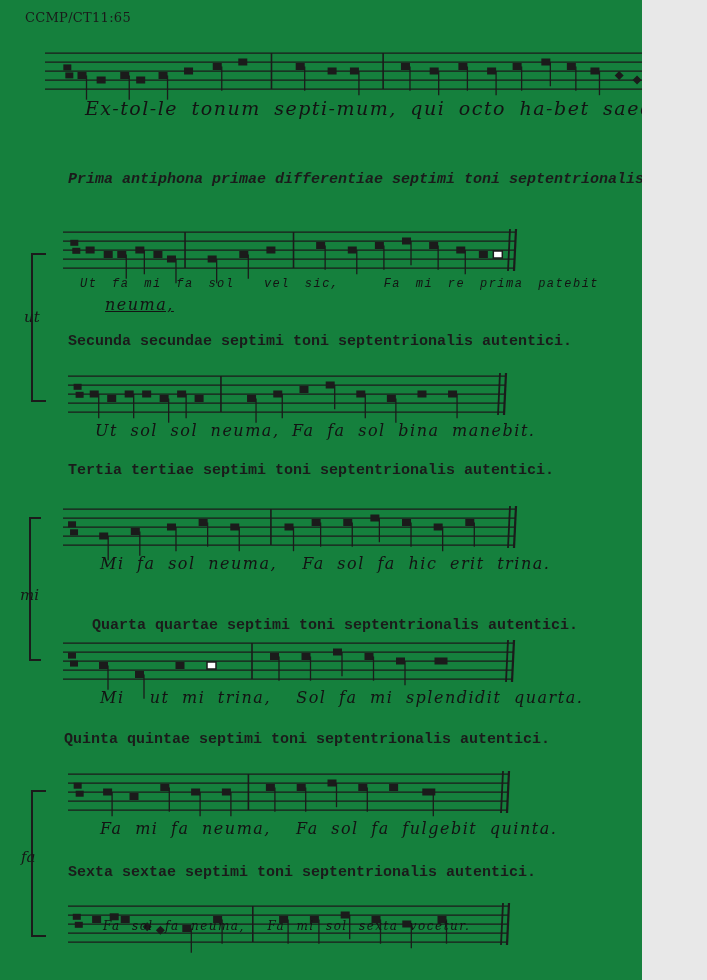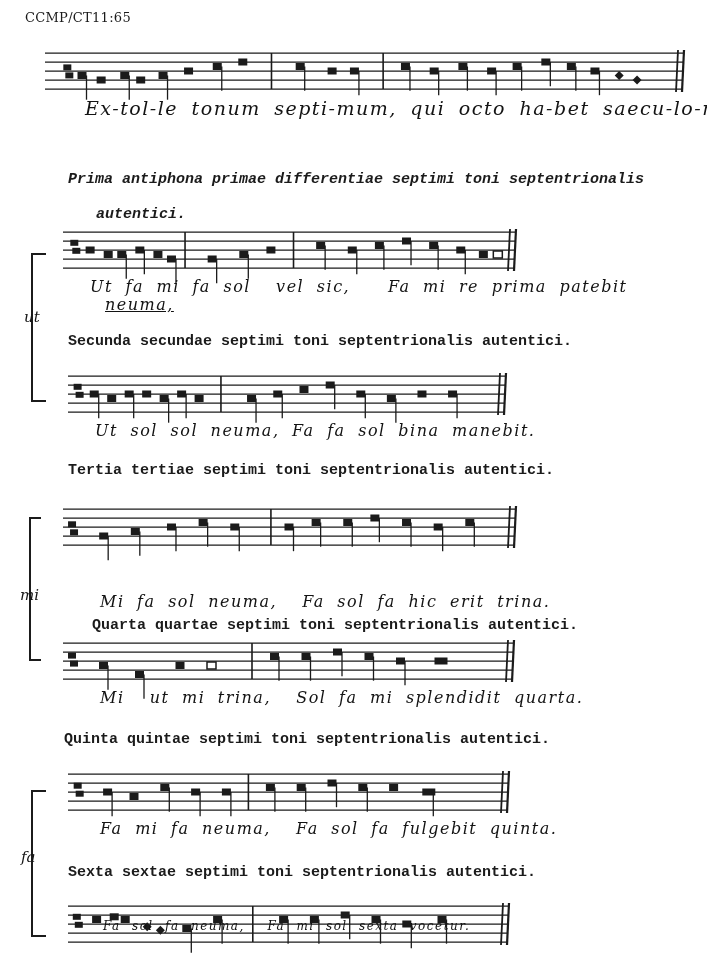--- a/index.html
+++ b/index.html
@@ -1,16 +1,16 @@
 <!DOCTYPE html>
 <html><head>
 <meta charset="utf-8">
 <style>
   html,body{margin:0;padding:0;background:#e8e8e8;}
-  .page{position:relative;width:707px;height:980px;background:#ffffff;overflow:hidden;
+  .page{position:relative;width:642px;height:980px;background:#15803d;overflow:hidden;
         font-family:"DejaVu Serif",serif;}
   .ref-header{position:absolute;left:25px;top:10px;font-family:"DejaVu Serif",serif;
         font-size:13px;letter-spacing:.3px;color:#1a1a1a;}
   .heading{position:absolute;}
   .heading-line{font-family:"Liberation Mono","DejaVu Sans Mono",monospace;
         font-size:15px;font-weight:700;color:#1b1b1b;line-height:35px;white-space:pre;}
   .staff-svg{position:absolute;display:block;}
   .lyric{position:absolute;font-family:"DejaVu Serif",serif;font-style:italic;
         color:#131313;white-space:pre;letter-spacing:1.5px;word-spacing:6px;}
   .bracket{position:absolute;border-left:2.5px solid #1b1b1b;border-top:2.5px solid #1b1b1b;
@@ -19,21 +19,20 @@
         font-size:15px;color:#161616;}
 </style>
 </head>
 <body>
 
 <div class="page">
   <div class="ref-header">CCMP/CT11:65</div>
   <div id="headings">
       <div class="heading" style="left: 68px; top: 162px; font-style: italic;">
         <div class="heading-line">Prima antiphona primae differentiae septimi toni septentrionalis</div>
-        <div class="heading-line" style="padding-left: 28px;">autentici.</div>
       </div>
       <div class="heading" style="left: 68px; top: 324px;">
         <div class="heading-line">Secunda secundae septimi toni septentrionalis autentici.</div>
       </div>
       <div class="heading" style="left: 68px; top: 453px;">
         <div class="heading-line">Tertia tertiae septimi toni septentrionalis autentici.</div>
       </div>
       <div class="heading" style="left: 68px; top: 608px; margin-left: 24px;">
         <div class="heading-line">Quarta quartae septimi toni septentrionalis autentici.</div>
       </div>
@@ -128,21 +127,21 @@
         <line x1="326.9" y1="19.5" x2="326.9" y2="43.7" stroke="#1b1b1b" stroke-width="1.3"></line>
         <rect x="345.02" y="11.5" width="9" height="7" fill="#1b1b1b"></rect>
         <line x1="354.02" y1="15" x2="354.02" y2="39.2" stroke="#1b1b1b" stroke-width="1.3"></line>
         <rect x="372.14" y="16" width="9" height="7" fill="#1b1b1b"></rect>
         <line x1="381.14" y1="19.5" x2="381.14" y2="43.7" stroke="#1b1b1b" stroke-width="1.3"></line>
         <rect x="399.26" y="20.5" width="9" height="7" fill="#1b1b1b"></rect>
         <line x1="408.26" y1="24" x2="408.26" y2="48.2" stroke="#1b1b1b" stroke-width="1.3"></line>
         <rect x="421.86" y="25" width="9" height="7" fill="#1b1b1b"></rect>
         <rect x="436.324" y="25" width="9" height="7" fill="#ffffff" stroke="#1b1b1b" stroke-width="1.5"></rect>
       </svg>
-      <div class="lyric" style="left: 90px; top: 277px; font-size: 16px;">Ut fa mi fa sol  vel sic,   Fa mi re prima patebit</div>
+      <div class="lyric" style="left: 80px; top: 277px; font-size: 12px; font-family: Liberation Mono, monospace;">Ut fa mi fa sol  vel sic,   Fa mi re prima patebit</div>
       <div class="lyric" style="left: 105px; top: 295px; font-size: 16px; text-decoration: underline;">neuma,</div>
       <svg width="449" height="70" class="staff-svg" style="left: 62px; top: 370px;">
         <line x1="6" y1="6" x2="443" y2="6" stroke="#1b1b1b" stroke-width="1.25"></line>
         <line x1="6" y1="15" x2="443" y2="15" stroke="#1b1b1b" stroke-width="1.25"></line>
         <line x1="6" y1="24" x2="443" y2="24" stroke="#1b1b1b" stroke-width="1.25"></line>
         <line x1="6" y1="33" x2="443" y2="33" stroke="#1b1b1b" stroke-width="1.25"></line>
         <line x1="6" y1="42" x2="443" y2="42" stroke="#1b1b1b" stroke-width="1.25"></line>
         <line x1="158.95" y1="6" x2="158.95" y2="42" stroke="#1b1b1b" stroke-width="1.6"></line>
         <line x1="438" y1="3" x2="436" y2="45" stroke="#1b1b1b" stroke-width="1.8"></line>
         <line x1="444" y1="3" x2="442" y2="45" stroke="#1b1b1b" stroke-width="2.2"></line>
@@ -204,21 +203,21 @@
         <line x1="295.26" y1="19.5" x2="295.26" y2="43.7" stroke="#1b1b1b" stroke-width="1.3"></line>
         <rect x="313.38" y="11.5" width="9" height="7" fill="#1b1b1b"></rect>
         <line x1="322.38" y1="15" x2="322.38" y2="39.2" stroke="#1b1b1b" stroke-width="1.3"></line>
         <rect x="345.02" y="16" width="9" height="7" fill="#1b1b1b"></rect>
         <line x1="354.02" y1="19.5" x2="354.02" y2="43.7" stroke="#1b1b1b" stroke-width="1.3"></line>
         <rect x="376.65999999999997" y="20.5" width="9" height="7" fill="#1b1b1b"></rect>
         <line x1="385.65999999999997" y1="24" x2="385.65999999999997" y2="48.2" stroke="#1b1b1b" stroke-width="1.3"></line>
         <rect x="408.3" y="16" width="9" height="7" fill="#1b1b1b"></rect>
         <line x1="417.3" y1="19.5" x2="417.3" y2="43.7" stroke="#1b1b1b" stroke-width="1.3"></line>
       </svg>
-      <div class="lyric" style="left: 100px; top: 554px; font-size: 16px; margin-top: 38px;">Mi fa sol neuma,  Fa sol fa hic erit trina.</div>
+      <div class="lyric" style="left: 100px; top: 554px; font-size: 16px;">Mi fa sol neuma,  Fa sol fa hic erit trina.</div>
       <svg width="462" height="70" class="staff-svg" style="left: 57px; top: 637px;">
         <line x1="6" y1="6" x2="456" y2="6" stroke="#1b1b1b" stroke-width="1.25"></line>
         <line x1="6" y1="15" x2="456" y2="15" stroke="#1b1b1b" stroke-width="1.25"></line>
         <line x1="6" y1="24" x2="456" y2="24" stroke="#1b1b1b" stroke-width="1.25"></line>
         <line x1="6" y1="33" x2="456" y2="33" stroke="#1b1b1b" stroke-width="1.25"></line>
         <line x1="6" y1="42" x2="456" y2="42" stroke="#1b1b1b" stroke-width="1.25"></line>
         <line x1="195" y1="6" x2="195" y2="42" stroke="#1b1b1b" stroke-width="1.6"></line>
         <line x1="451" y1="3" x2="449" y2="45" stroke="#1b1b1b" stroke-width="1.8"></line>
         <line x1="457" y1="3" x2="455" y2="45" stroke="#1b1b1b" stroke-width="2.2"></line>
         <rect x="11" y="15.599999999999998" width="8" height="6" fill="#1b1b1b"></rect>

